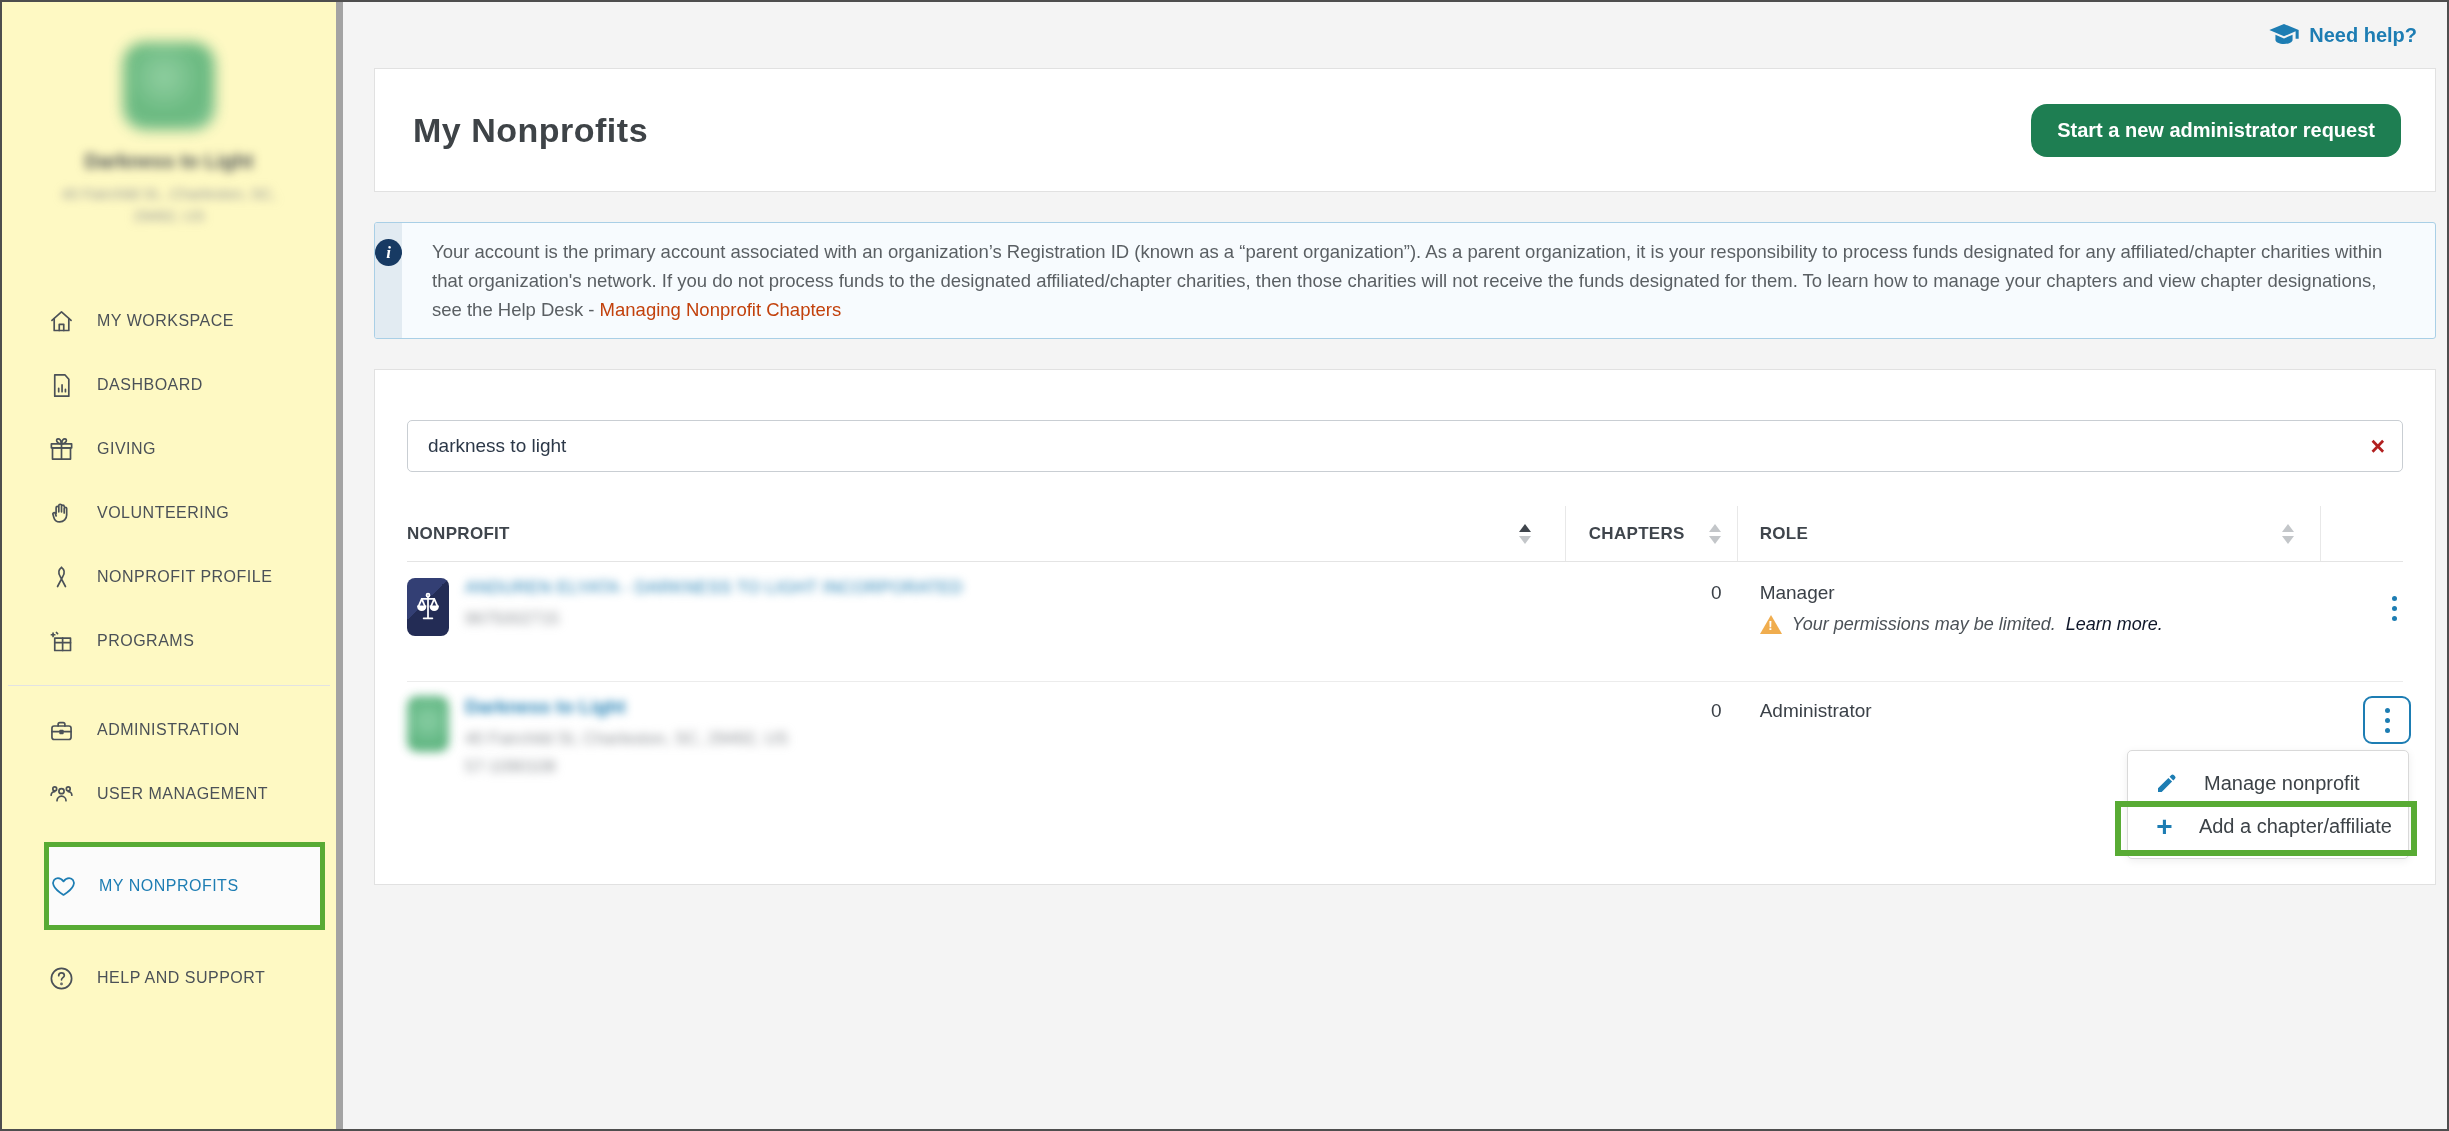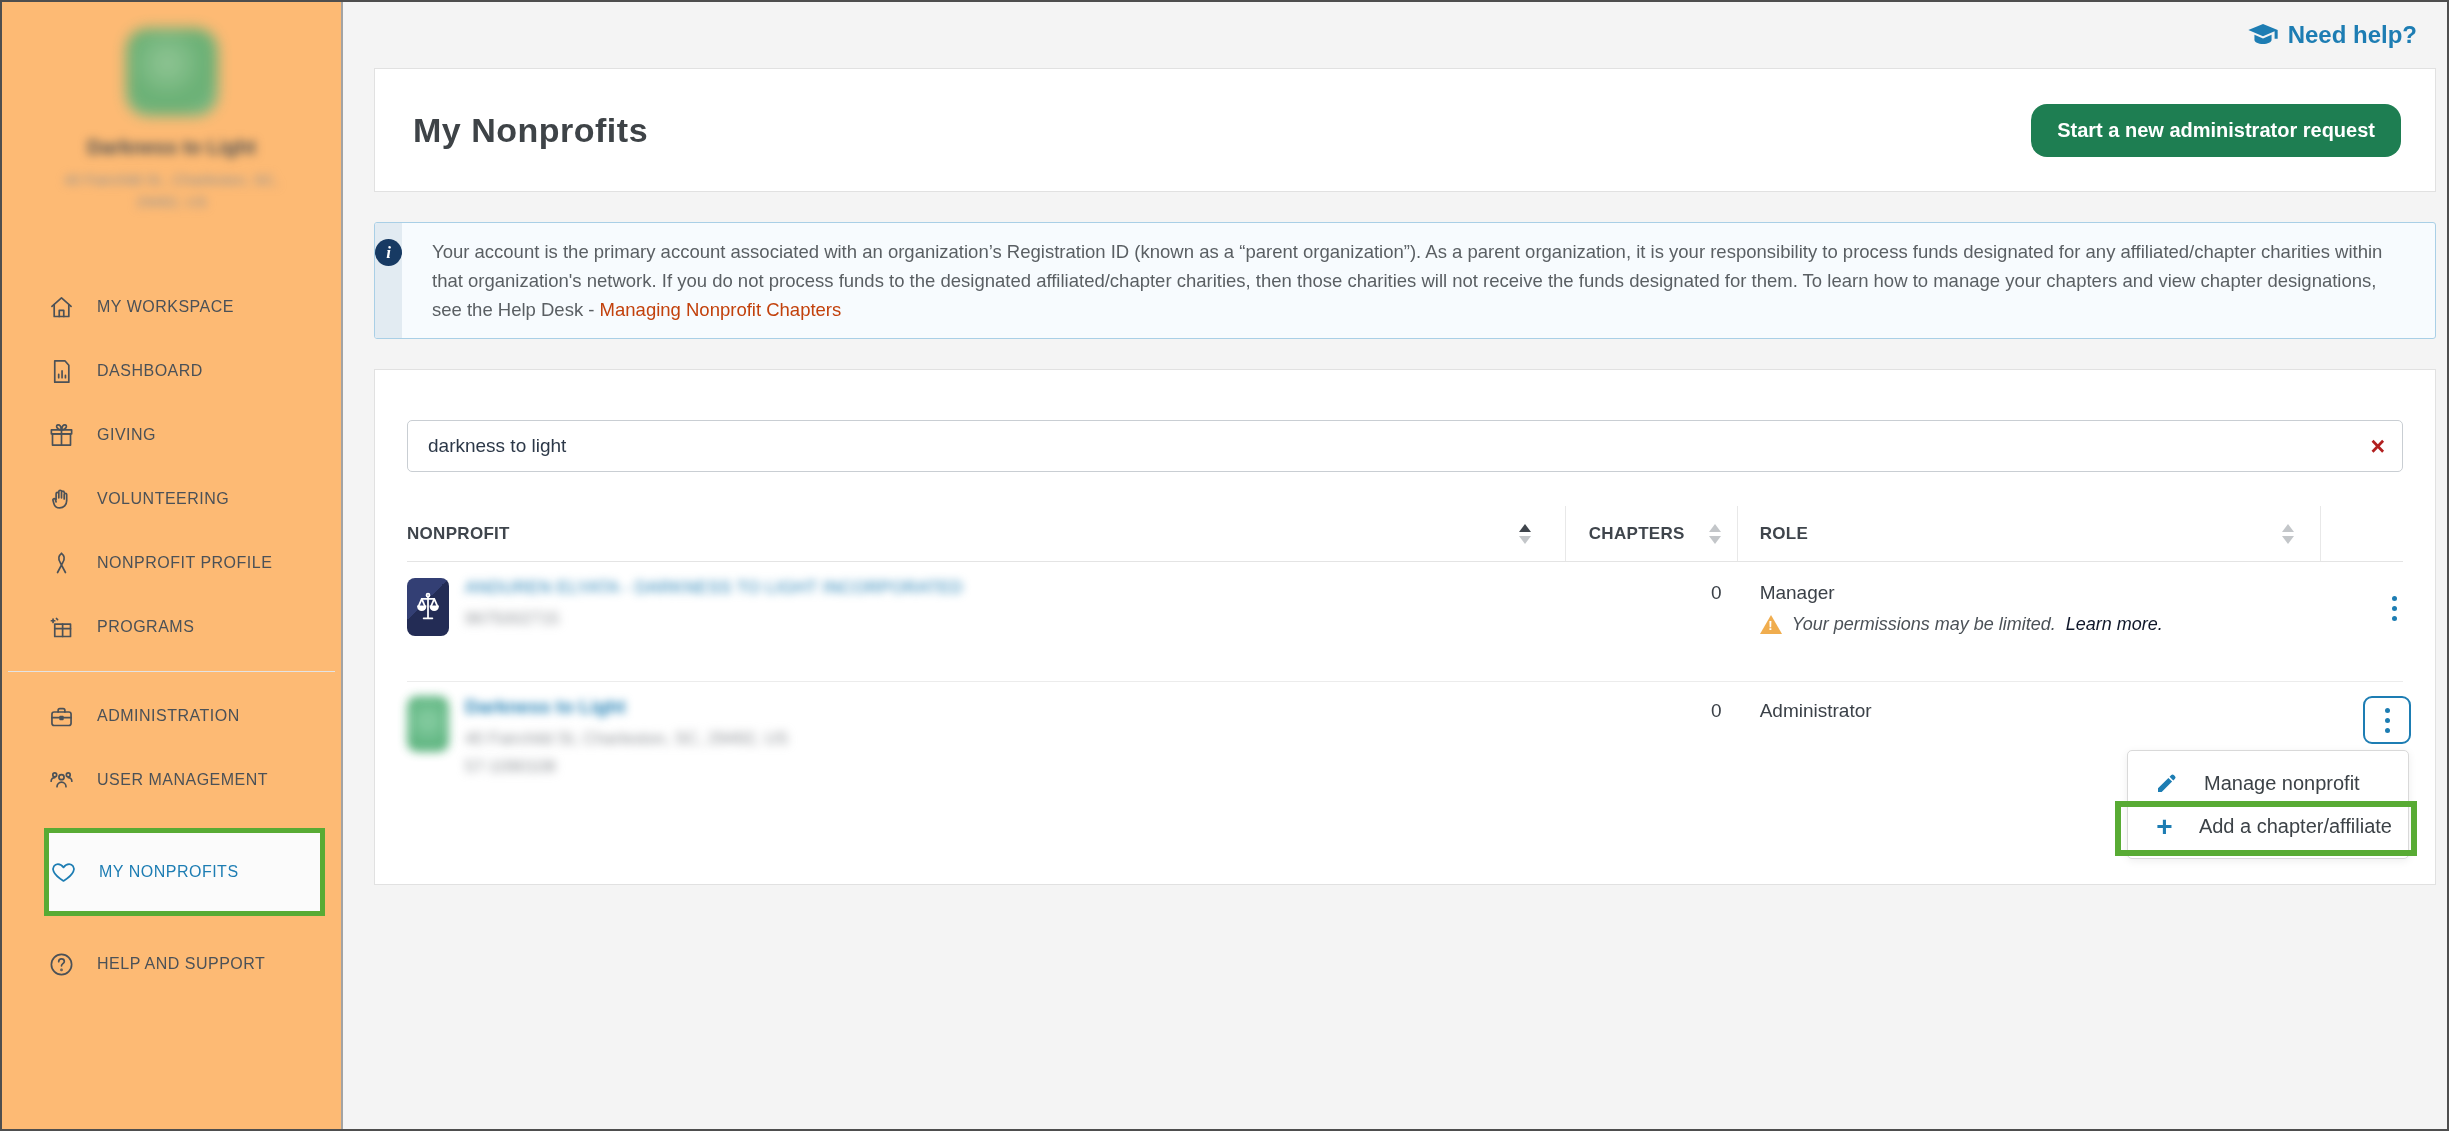--- a/index.html
+++ b/index.html
@@ -8,23 +8,23 @@
     font-family: "Liberation Sans", "DejaVu Sans", sans-serif;
     background: #f4f4f4;
     border: 2px solid #4e4e4e;
     display: flex;
     overflow: hidden;
     color: #3f454c;
   }
   
   .sidebar {
     width: 341px; min-width: 341px; height: 100%;
-    background: #fdba74;
-    border-right: 2px solid #a3a3a3;
-    padding-top: 26px;
+    background: #fef9c3;
+    border-right: 7px solid #a3a3a3;
+    padding-top: 40px;
   }
   .org-block { text-align: center; padding: 0 18px 10px; }
   .org-logo {
     width: 92px; height: 88px; margin: 0 auto 20px;
     background: radial-gradient(circle at 45% 40%, #7ec89b 0%, #4fae74 55%, #6dbd8d 100%);
     border-radius: 22px;
     filter: blur(7px);
     opacity: .85;
   }
   .org-name {
@@ -49,21 +49,21 @@
   .nav-item.highlight-box {
     height: 88px; width: 281px;
     margin: 16px 18px 16px 42px;
     border: 5px solid #58ab34;
     padding-left: 1px;
     background: #fbfbfb;
   }
   
   .main { flex: 1; position: relative; }
   .topbar { height: 66px; display: flex; justify-content: flex-end; align-items: center; padding-right: 30px; }
-  .need-help { display: flex; align-items: center; gap: 10px; color: #1d7db3; font-size: 24px; font-weight: bold; cursor: pointer; }
+  .need-help { display: flex; align-items: center; gap: 10px; color: #1d7db3; font-size: 20px; font-weight: bold; cursor: pointer; }
   .need-help svg { width: 30px; height: 22px; fill: #1d7db3; }
 
   .card {
     background: #fff; border: 1px solid #e1e1e1;
     margin-left: 31px; width: 2062px;
   }
   .header-card { height: 124px; display: flex; align-items: center; justify-content: space-between; padding: 0 34px 0 38px; }
   .page-title { font-size: 34px; font-weight: bold; color: #3e4347; letter-spacing: .5px; }
   .primary-btn {
     background: #1e7e52; color: #fff; border: none; border-radius: 16px;

